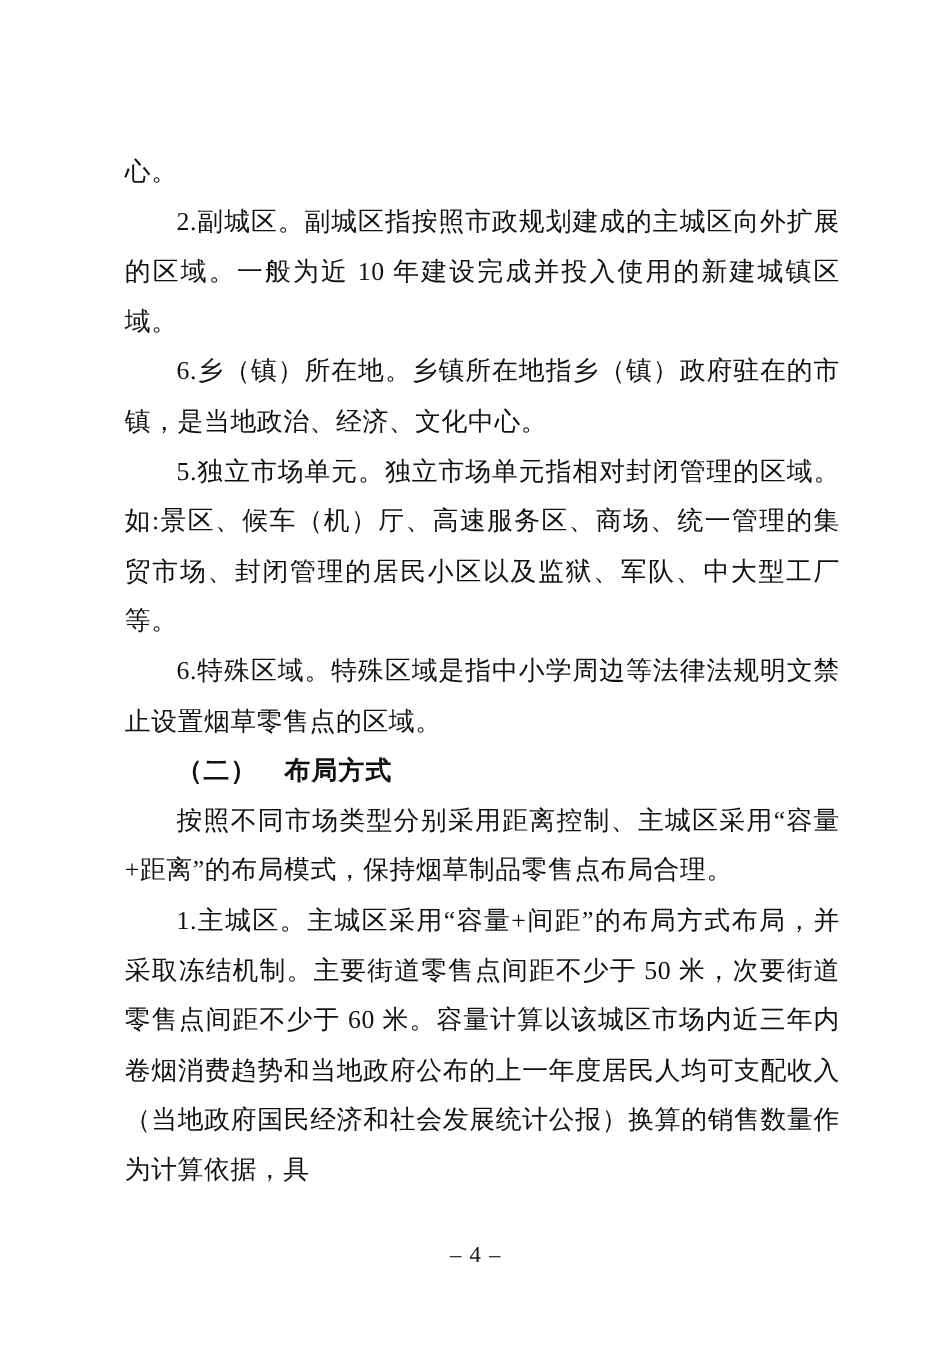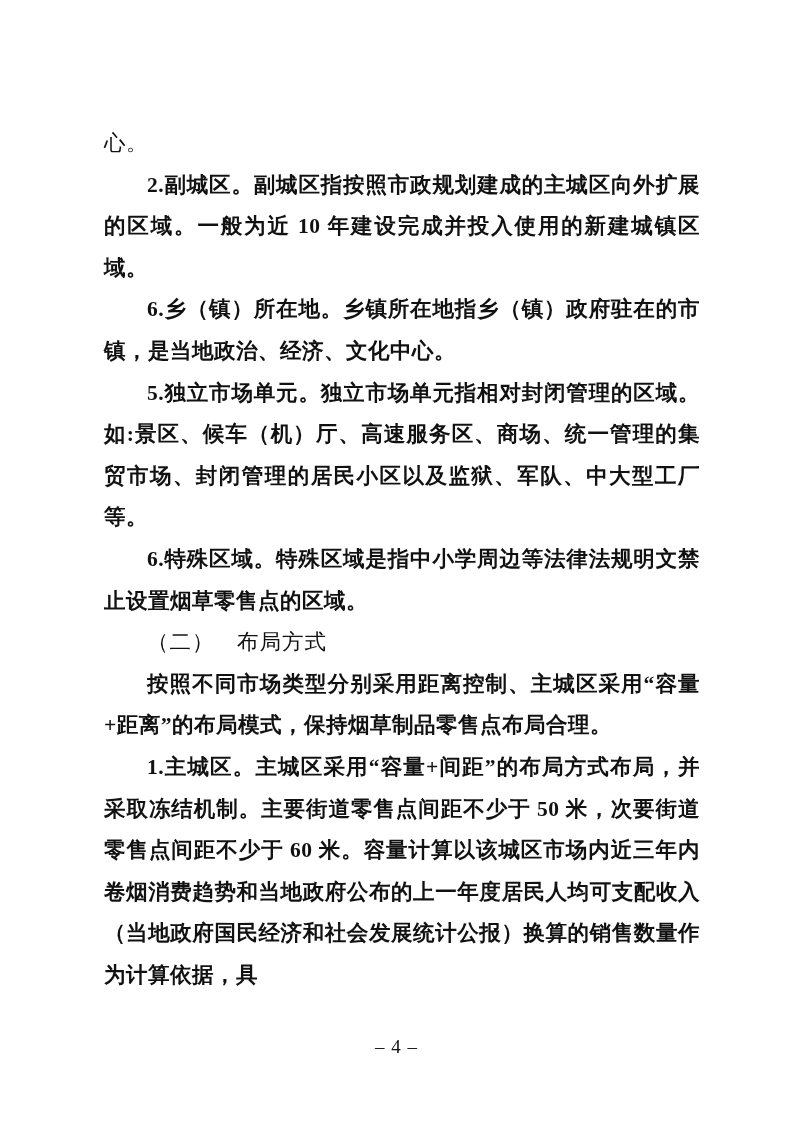--- a/index.html
+++ b/index.html
@@ -30,28 +30,27 @@
     text-align: justify;
     text-justify: inter-ideograph;
     letter-spacing: 0.5px;
   }
   .content p {
     margin: 0;
     padding: 0;
   }
   .content p.body {
     text-indent: 2em;
-    font-weight: bold;
   }
   .content p.continuation {
     text-indent: 0;
   }
   .content p.heading {
     text-indent: 2em;
-    font-weight: normal;
+    font-weight: bold;
     letter-spacing: 1px;
   }
   .pagenum {
     position: absolute;
     left: 0;
     right: 0;
     top: 1036px;
     text-align: center;
     font-size: 19px;
     letter-spacing: 1px;

